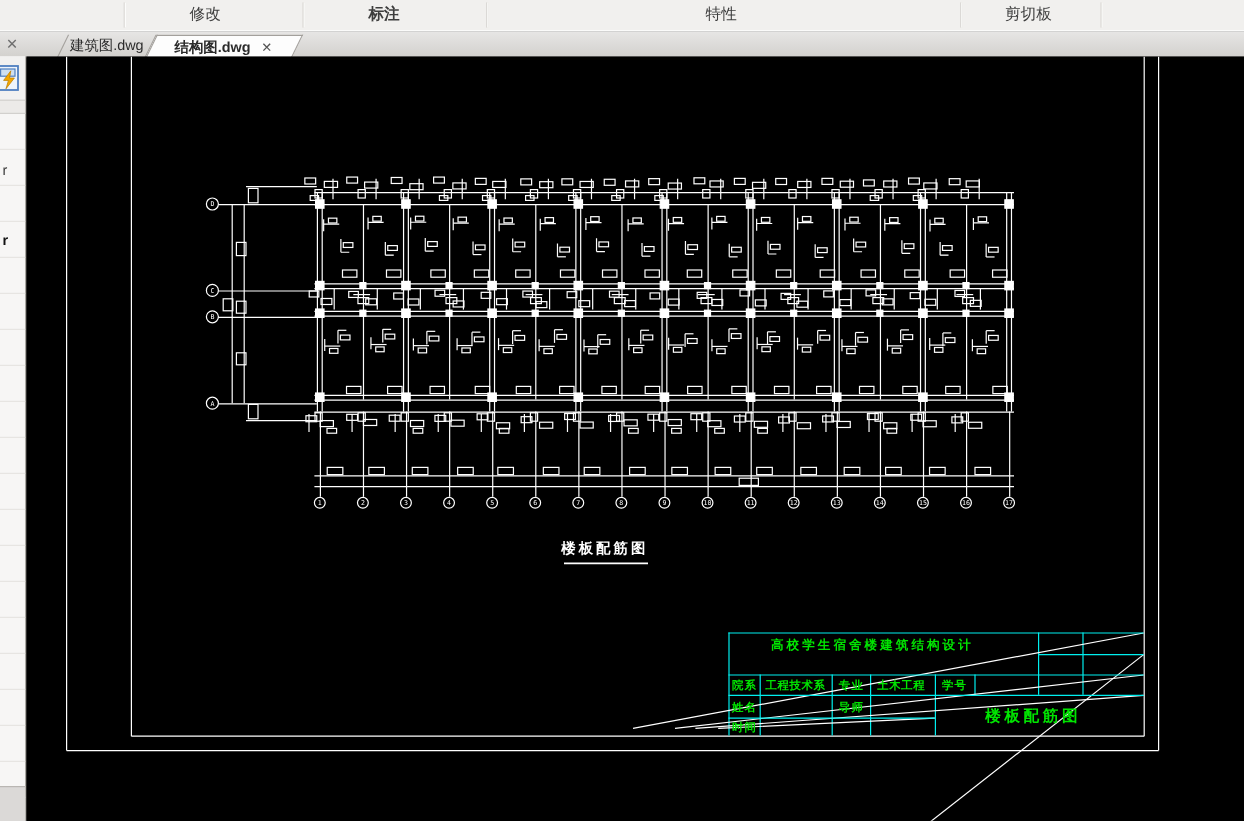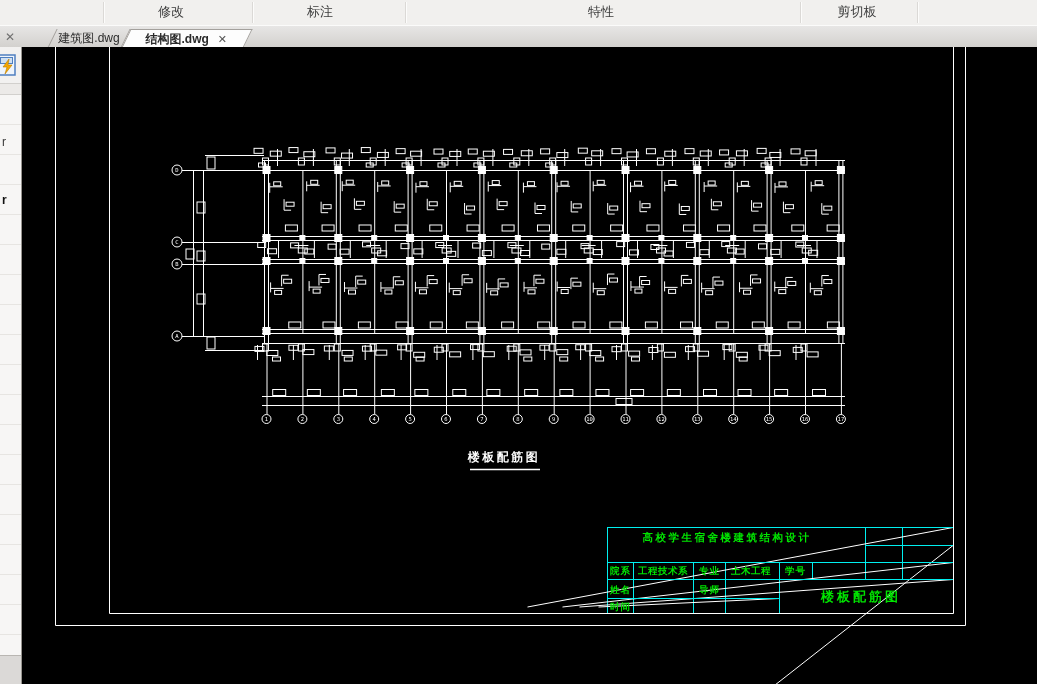--- a/index.html
+++ b/index.html
@@ -43,21 +43,21 @@
   .canvas{position:absolute;left:22px;top:47px;width:1015px;height:637px;background:#000;}
   svg text{font-family:"DejaVu Sans Mono","Liberation Mono",monospace;}
 </style>
 </head>
 <body>
 
 <div class="app">
 
   <div class="ribbon" id="ribbon">
       <span class="plabel" style="left: 171px;">修改</span>
-      <span class="plabel" style="left: 320px;">标注</span>
+      <span class="plabel" style="left: 320px; font-weight: bold;">标注</span>
       <span class="plabel" style="left: 601px;">特性</span>
       <span class="plabel" style="left: 857px;">剪切板</span>
       <div class="sep" style="left: 103px;"></div>
       <div class="sep" style="left: 252px;"></div>
       <div class="sep" style="left: 405px;"></div>
       <div class="sep" style="left: 800px;"></div>
       <div class="sep" style="left: 917px;"></div>
     </div>
 
   <div class="tabbar" id="tabbar">

